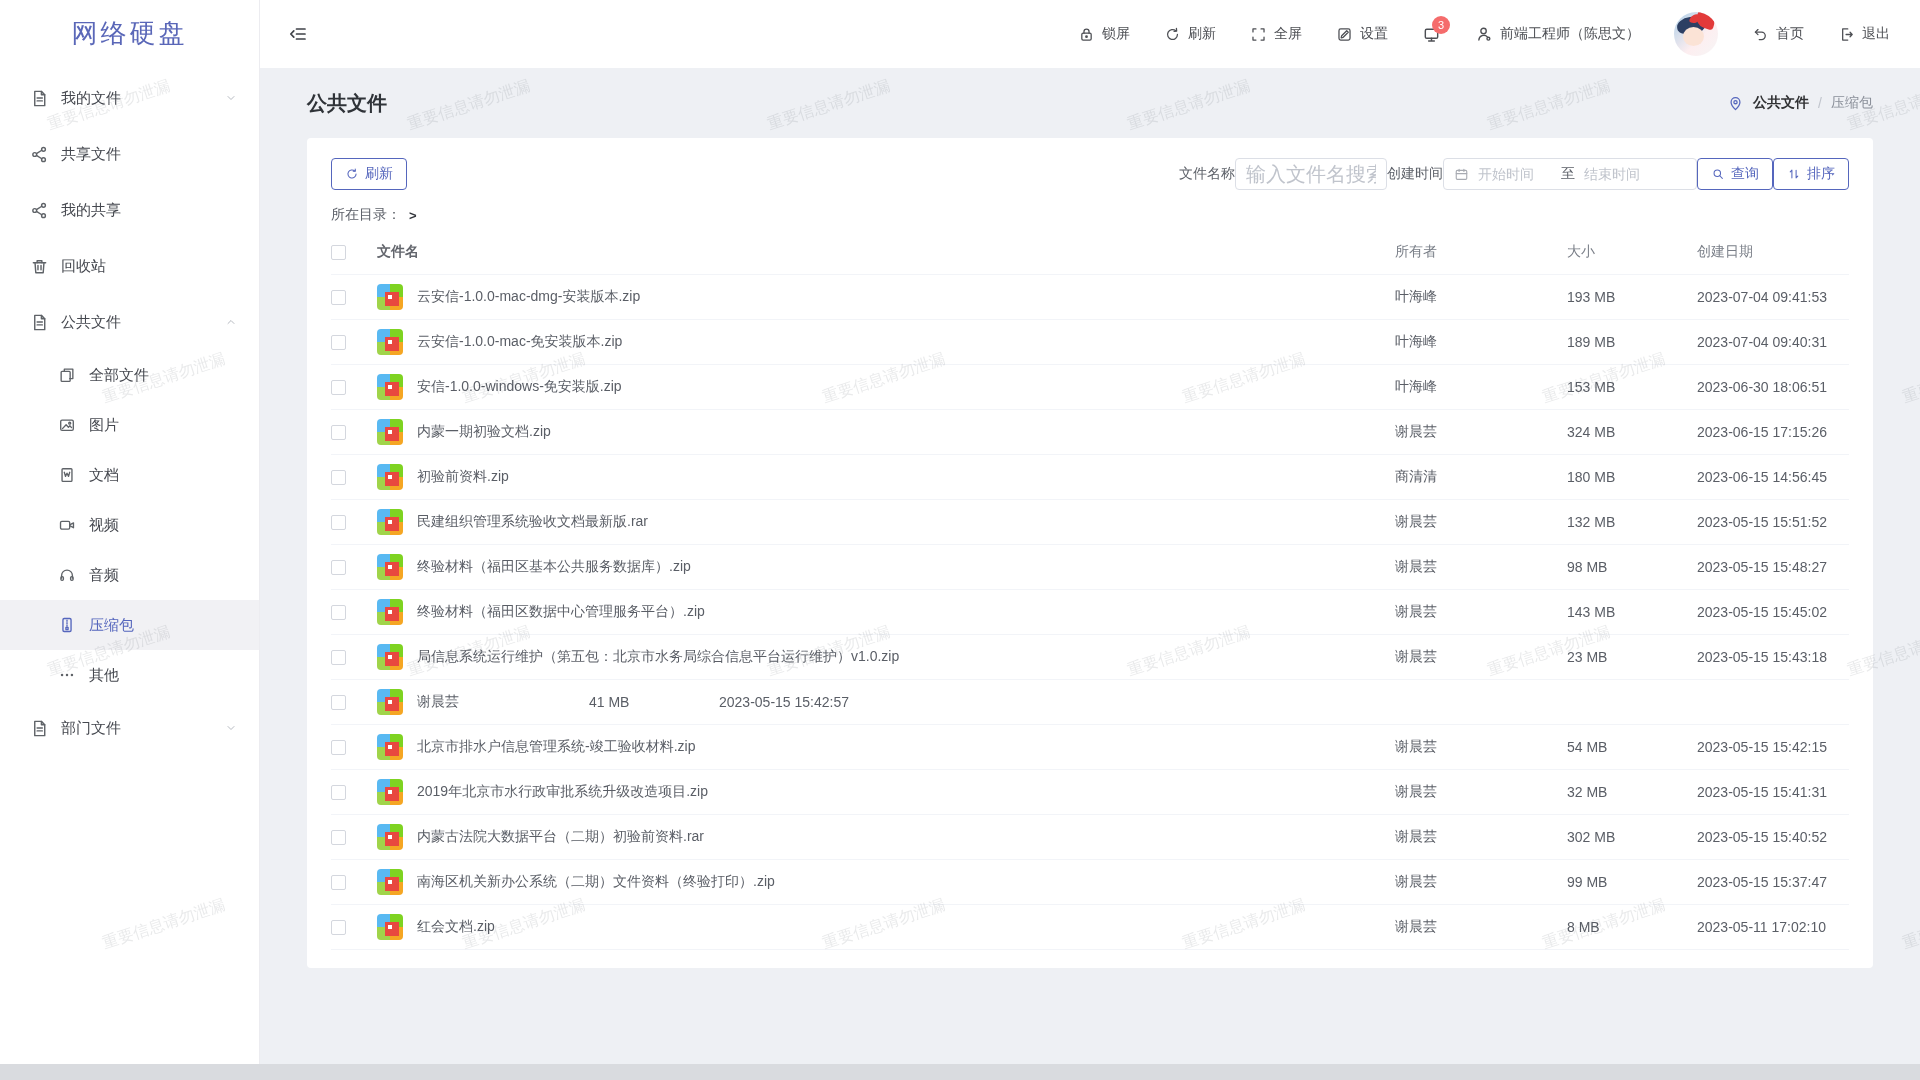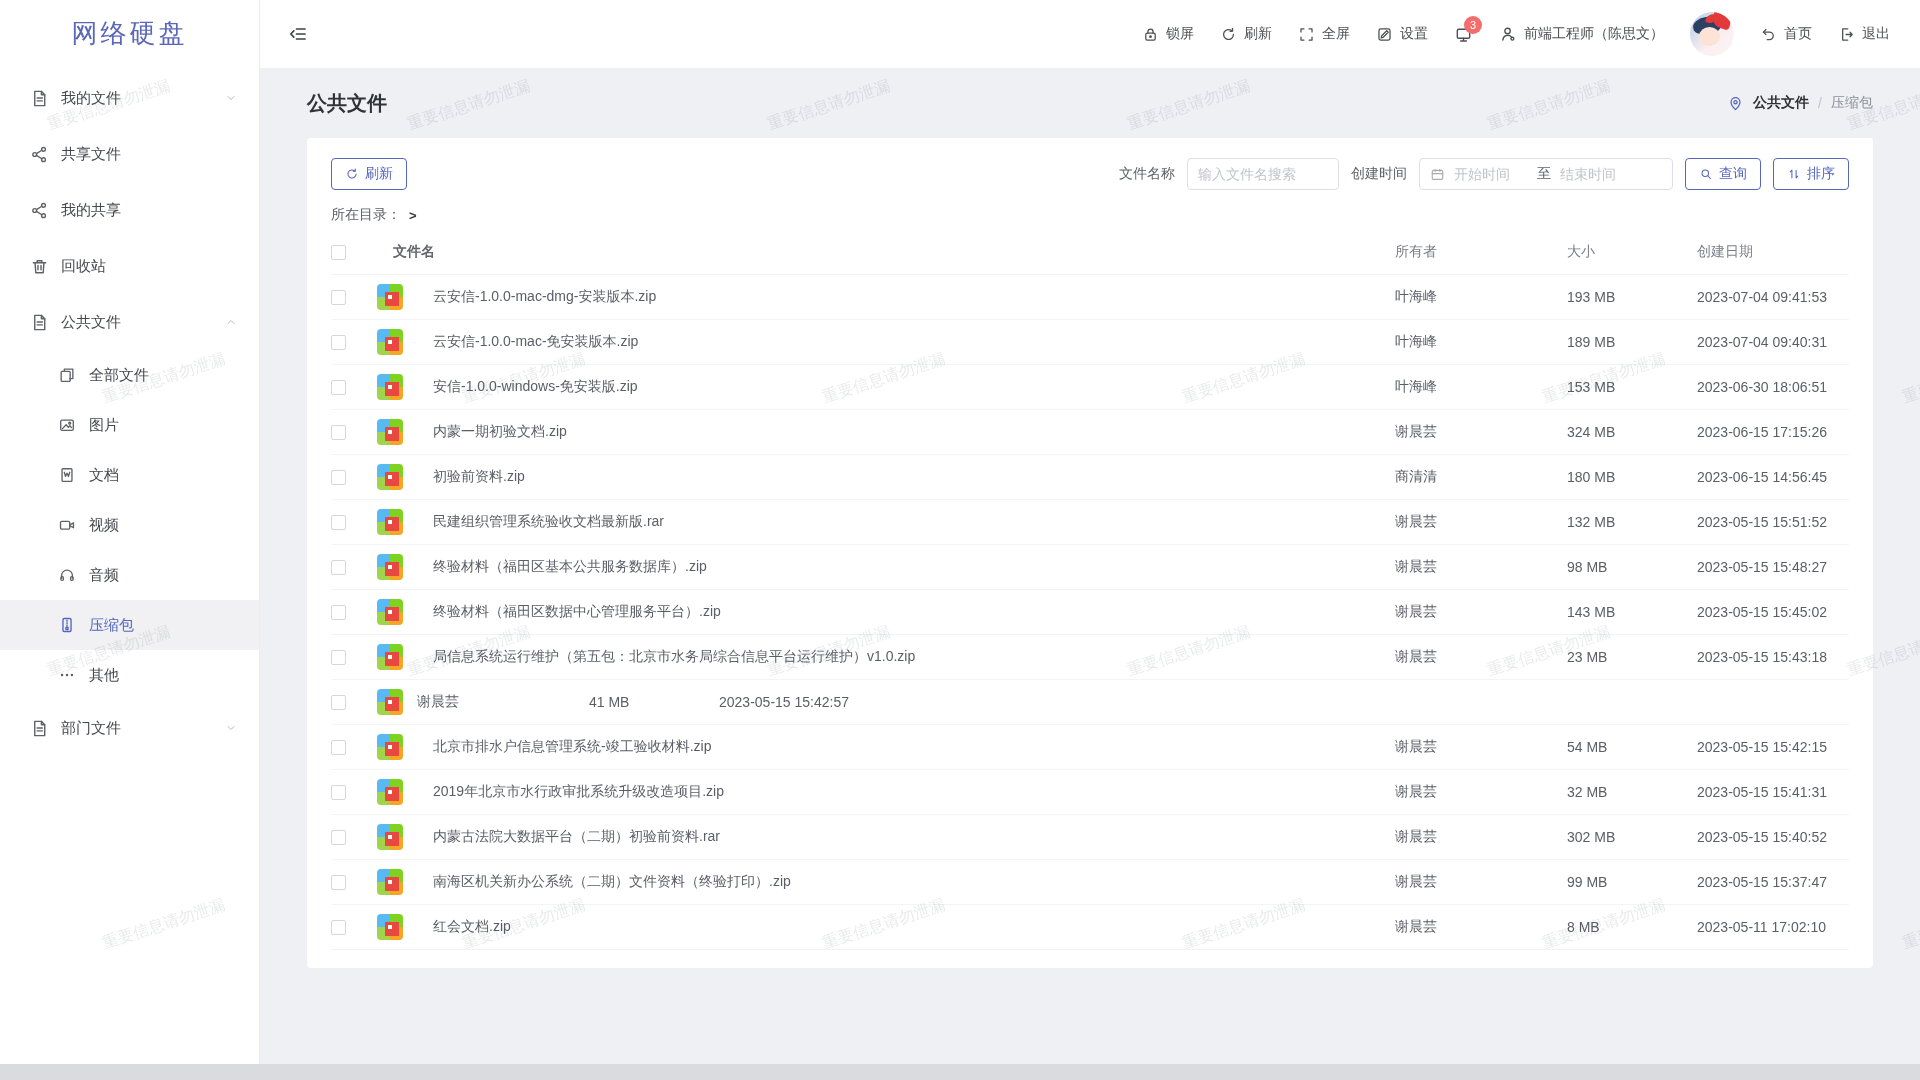--- a/index.html
+++ b/index.html
@@ -19,21 +19,21 @@
   .menu-item.selected .mi-icon { color:#5566bd; }
   .menu-item .chev { margin-left:auto; margin-right:22px; color:#aeb2ba; display:flex; }
   svg { display:block; }
   .s-ic { stroke:currentColor; fill:none; stroke-width:1.5; stroke-linecap:round; stroke-linejoin:round; }
 
   
   .rightcol { flex:1; display:flex; flex-direction:column; min-width:0; }
   .topbar { height:68px; background:#fff; display:flex; align-items:center; padding:0 30px 0 28px; flex:none; }
   .collapse { color:#3f4248; cursor:pointer; }
   .topbar .spacer { flex:1; }
-  .actions { display:flex; align-items:center; gap:26px; font-size:14px; color:#4d4f54; }
+  .actions { display:flex; align-items:center; gap:34px; font-size:14px; color:#4d4f54; }
   .action { display:flex; align-items:center; gap:7px; cursor:pointer; white-space:nowrap; }
   .action .a-ic { color:#4d4f54; }
   .bell-wrap { position:relative; cursor:pointer; }
   .badge { position:absolute; top:-9px; right:-9px; background:#f56c6c; color:#fff; font-size:11px; min-width:18px; height:18px; line-height:18px; border-radius:9px; text-align:center; padding:0 2px; }
   .avatar { width:44px; height:44px; border-radius:50%; position:relative; overflow:hidden; background:linear-gradient(135deg,#aecfe8 0%,#fdeef0 60%,#f6f6f6 100%); cursor:pointer; flex:none; }
   .avatar .hair { position:absolute; top:5px; left:3px; width:28px; height:17px; background:#2d3f63; border-radius:50% 50% 42% 42%; transform:rotate(-8deg); }
   .avatar .face { position:absolute; top:15px; left:9px; width:21px; height:19px; background:#fbe3d6; border-radius:50%; }
   .avatar .bow { position:absolute; top:1px; right:3px; width:19px; height:15px; background:#e23a3a; border-radius:3px 10px 3px 10px; transform:rotate(18deg); }
   .avatar .bow:after { content:""; position:absolute; left:-6px; top:4px; width:10px; height:10px; background:#e23a3a; border-radius:10px 3px 10px 3px; }
 
@@ -44,40 +44,40 @@
   .breadcrumb { display:flex; align-items:center; gap:9px; font-size:14px; }
   .breadcrumb .pin { color:#5566bd; }
   .bc-root { color:#303133; font-weight:700; }
   .bc-sep { color:#c0c4cc; }
   .bc-cur { color:#8a8f99; }
 
   .card { background:#fff; border-radius:4px; padding:20px 24px 18px; }
 
   .toolbar { display:flex; align-items:center; }
   .btn { height:32px; padding:0 13px; border:1px solid #5566bd; color:#5566bd; background:#fff; border-radius:4px; font-size:14px; display:flex; align-items:center; gap:6px; cursor:pointer; font-family:inherit; }
-  .filters { margin-left:auto; display:flex; align-items:center; gap:12px; }
+  .filters { margin-left:auto; display:flex; align-items:center; }
   .f-label { font-size:14px; color:#5d6169; }
-  .inp { width:152px; height:32px; border:1px solid #dcdfe6; border-radius:4px; padding:0 10px; font-size:14px; color:#303133; font-family:inherit; outline:none; }
+  .inp { width:152px; height:32px; border:1px solid #dcdfe6; border-radius:4px; padding:0 10px; font-size:20px; color:#303133; font-family:inherit; outline:none; }
   .inp::placeholder { color:#c0c4cc; }
   .daterange { width:254px; height:32px; border:1px solid #dcdfe6; border-radius:4px; display:flex; align-items:center; padding:0 10px; gap:9px; }
   .daterange .cal { color:#a8abb2; flex:none; }
   .dr-inp { border:none; outline:none; width:74px; font-size:14px; color:#303133; font-family:inherit; }
   .dr-inp::placeholder { color:#c0c4cc; }
   .dr-sep { font-size:14px; color:#5d6169; }
 
   .dirline { margin-top:16px; font-size:14px; color:#5d6169; display:flex; align-items:center; }
   .dir-arrow { margin-left:8px; color:#33363c; font-weight:700; font-size:13px; cursor:pointer; }
 
   .table { margin-top:6px; }
   .trow { display:flex; align-items:center; height:45px; border-bottom:1px solid #f2f4f8; font-size:14px; color:#5a5e66; }
   .trow.thead { color:#7a7f88; }
   .col-cb { width:46px; flex:none; display:flex; align-items:center; }
   .cb { width:15px; height:15px; border:1px solid #d4d7de; border-radius:2px; background:#fff; cursor:pointer; }
   .col-icon { width:40px; flex:none; display:flex; align-items:center; }
-  .col-name { flex:1; min-width:0; white-space:nowrap; overflow:hidden; text-overflow:ellipsis; cursor:pointer;margin-left:16px; }
+  .col-name { flex:1; min-width:0; white-space:nowrap; overflow:hidden; text-overflow:ellipsis; cursor:pointer; }
   .thead .col-name { font-weight:700; color:#63666d; }
   .col-owner { width:172px; flex:none; }
   .col-size { width:130px; flex:none; }
   .col-date { width:152px; flex:none; white-space:nowrap; }
 
   .zipicon { width:26px; height:26px; border-radius:4px; position:relative; overflow:hidden; flex:none;
     background:
       linear-gradient(90deg,#59b9f2 0 50%,#7ed321 50% 100%) top/100% 50% no-repeat,
       linear-gradient(90deg,#a0d44a 0 50%,#f5a623 50% 100%) bottom/100% 50% no-repeat; }
   .zipicon:after { content:""; position:absolute; left:8px; top:8px; width:10px; height:10px; background:#e8483f; border:2px solid #e8483f; }

